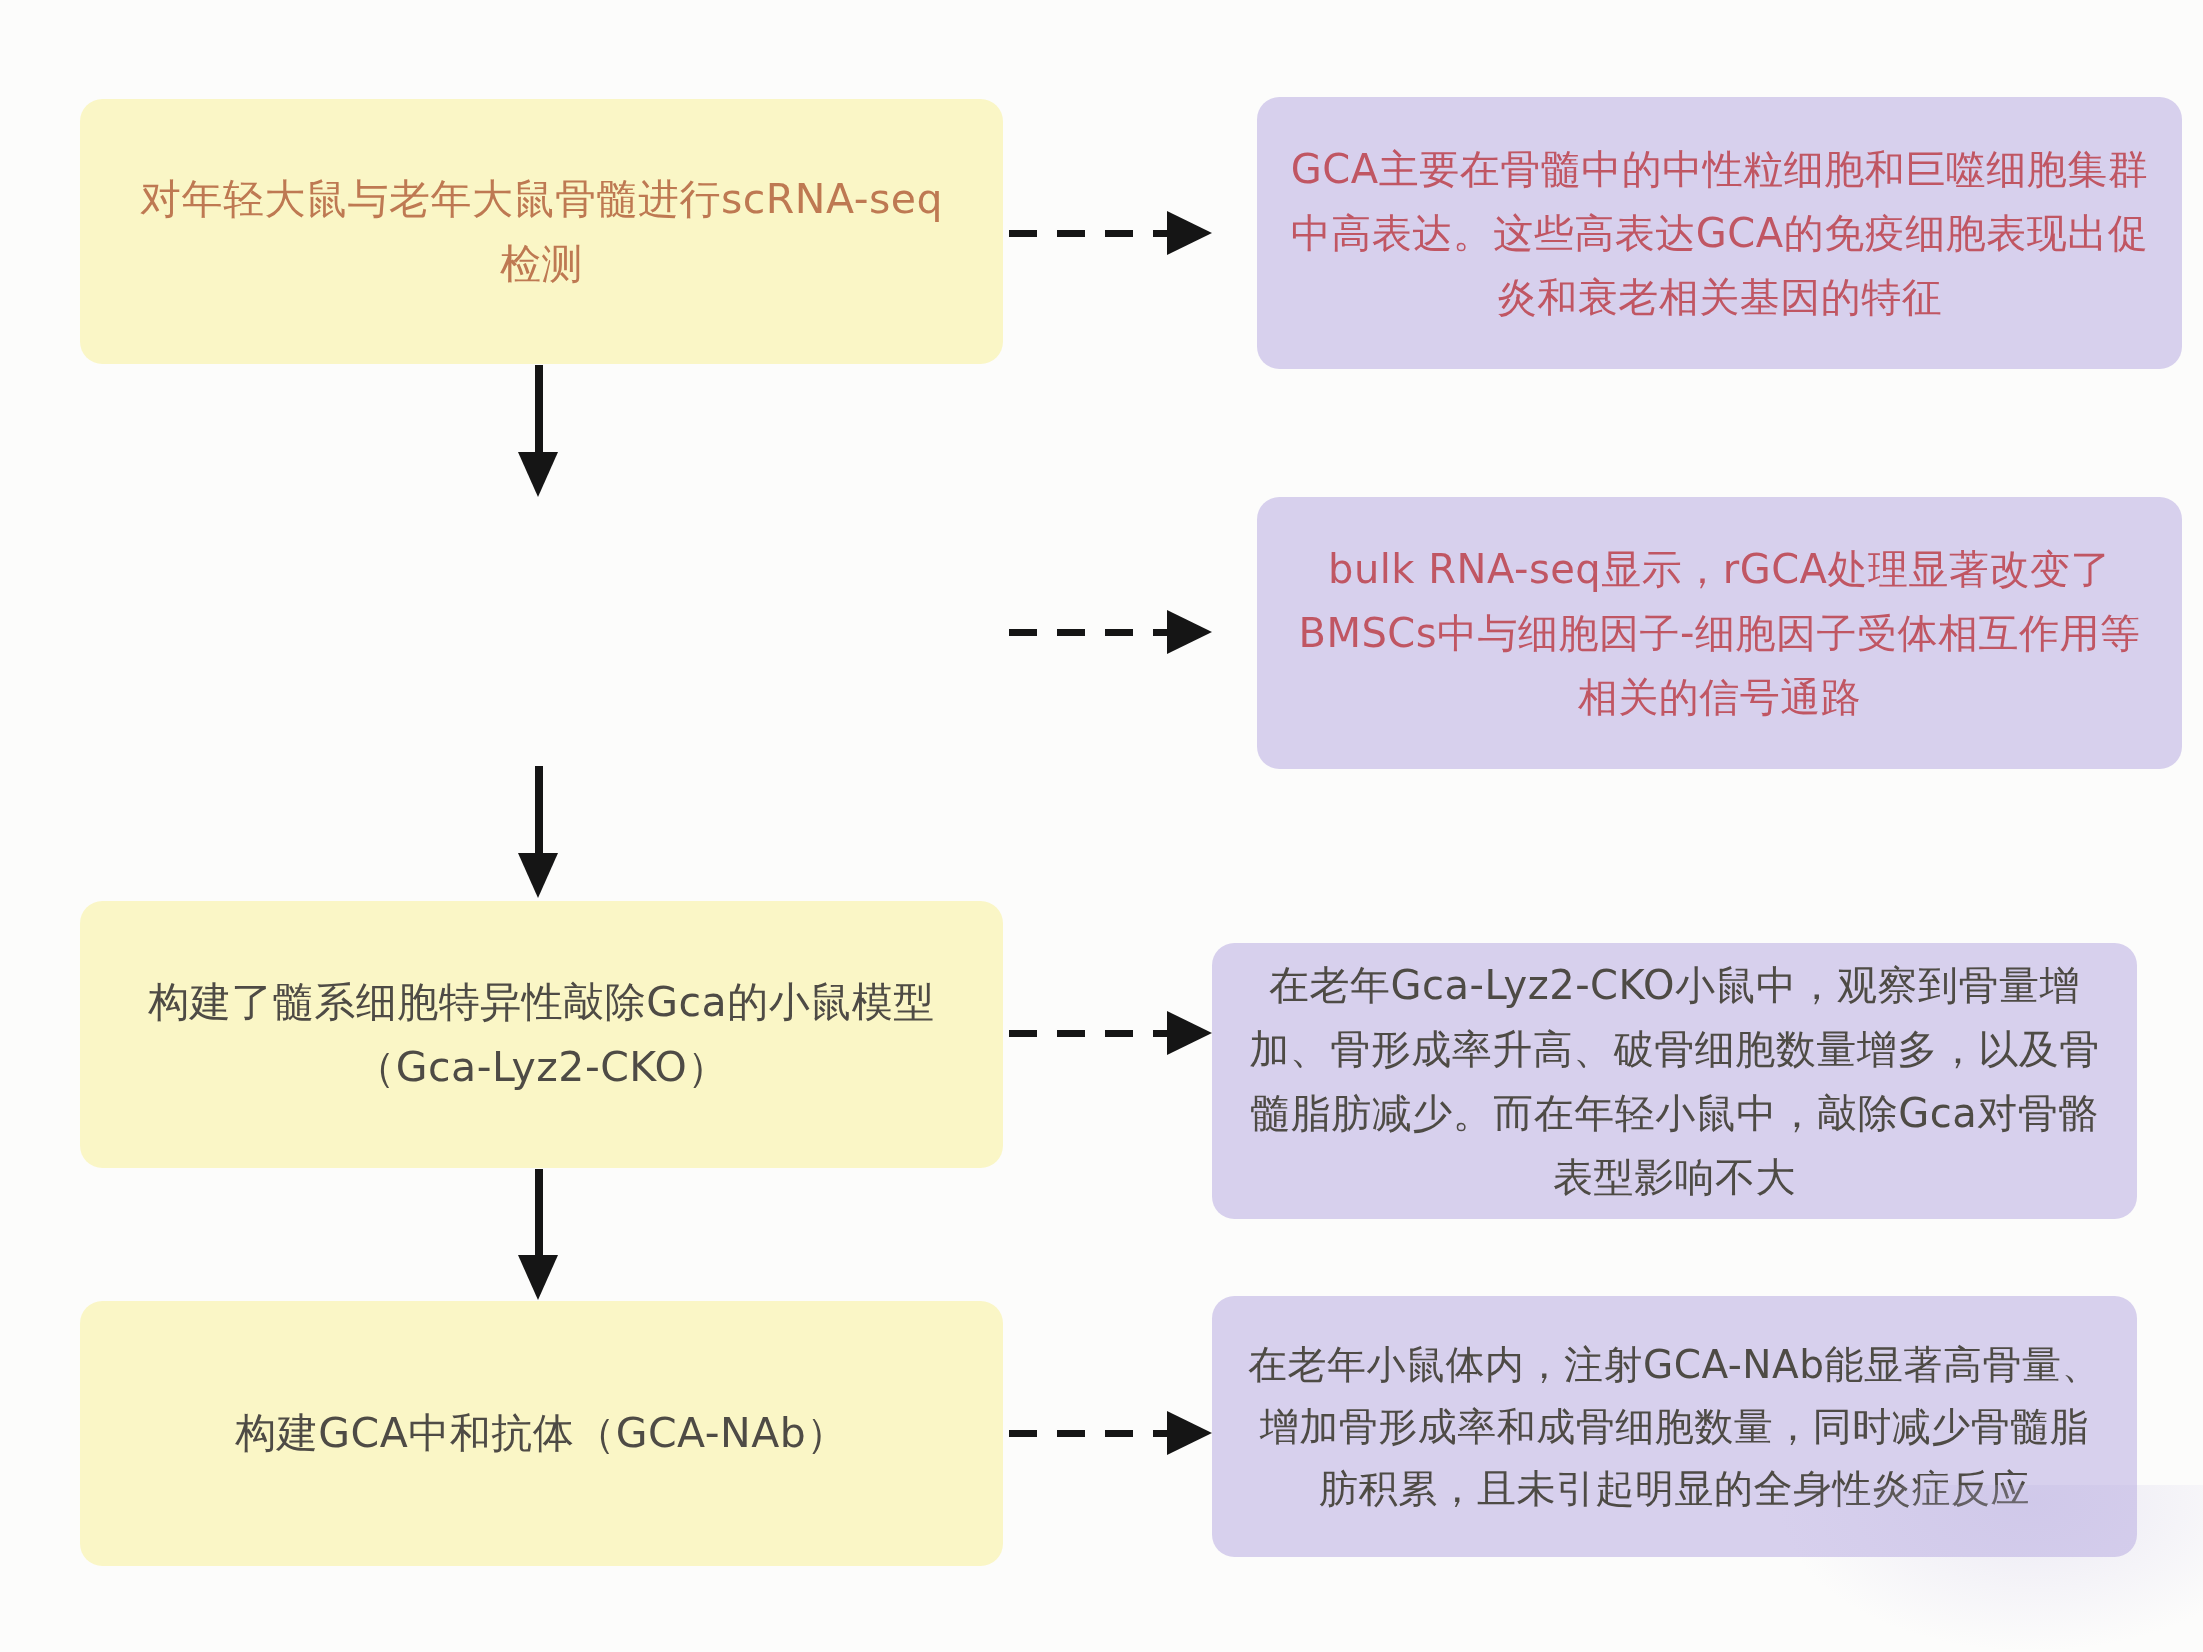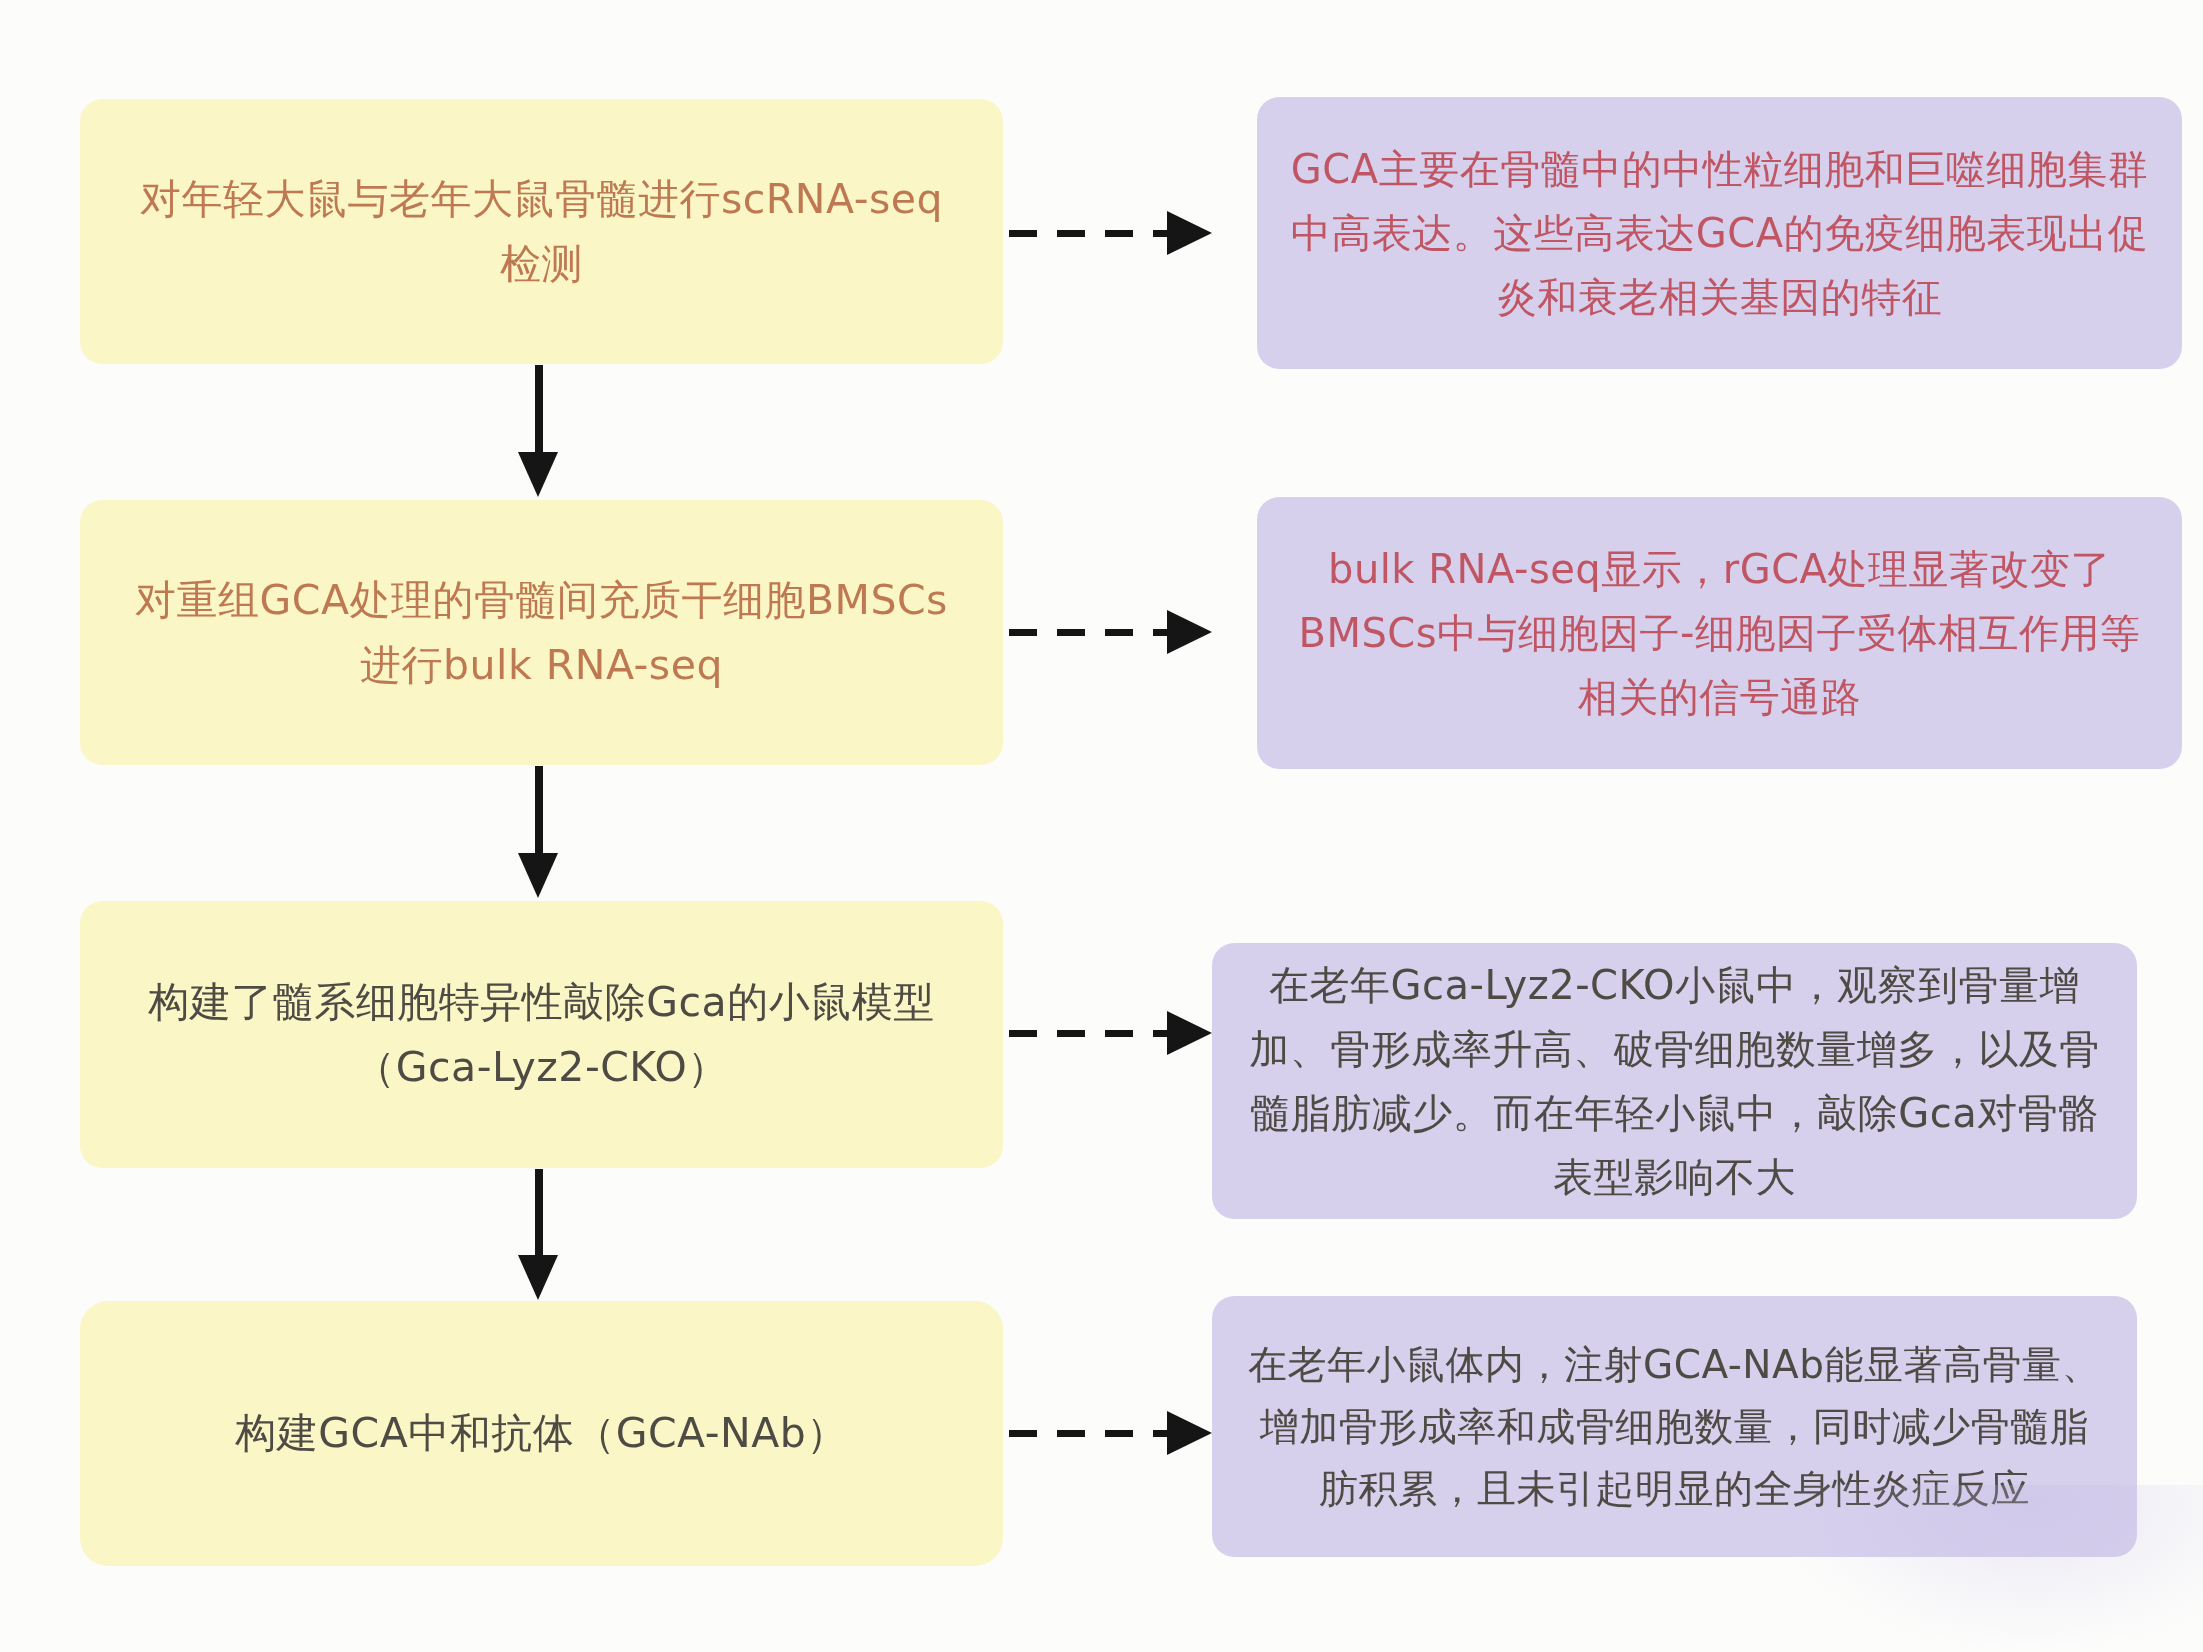--- a/index.html
+++ b/index.html
@@ -122,23 +122,20 @@
   </div>
   <div class="box result-box red" style="top:97px; height:272px;">
     <span>GCA主要在骨髓中的中性粒细胞和巨噬细胞集群中高表达。这些高表达GCA的免疫细胞表现出促炎和衰老相关基因的特征</span>
   </div>
 
   <div class="varrow" style="top:365px; height:132px;">
     <div class="shaft" style="height:91px;"></div>
     <div class="head"></div>
   </div>
 
-  <div class="box step-box warm" style="top:500px; height:265px;">
-    <span>对重组GCA处理的骨髓间充质干细胞BMSCs进行bulk RNA-seq</span>
-  </div>
   <div class="harrow" style="top:610px;">
     <div class="dashes"></div>
     <div class="head"></div>
   </div>
   <div class="box result-box red" style="top:497px; height:272px;">
     <span>bulk RNA-seq显示，rGCA处理显著改变了BMSCs中与细胞因子-细胞因子受体相互作用等相关的信号通路</span>
   </div>
 
   <div class="varrow" style="top:766px; height:132px;">
     <div class="shaft" style="height:91px;"></div>
@@ -154,21 +151,21 @@
   </div>
   <div class="box result-box dark" style="top:943px; height:276px;">
     <span>在老年Gca-Lyz2-CKO小鼠中，观察到骨量增加、骨形成率升高、破骨细胞数量增多，以及骨髓脂肪减少。而在年轻小鼠中，敲除Gca对骨骼表型影响不大</span>
   </div>
 
   <div class="varrow" style="top:1169px; height:131px;">
     <div class="shaft" style="height:89px;"></div>
     <div class="head"></div>
   </div>
 
-  <div class="box step-box dark" style="top:1301px; height:265px;border-radius:28px;">
+  <div class="box step-box dark" style="top:1301px; height:265px;">
     <span>构建GCA中和抗体（GCA-NAb）</span>
   </div>
   <div class="harrow" style="top:1411px;">
     <div class="dashes"></div>
     <div class="head"></div>
   </div>
   <div class="box result-box dark" style="top:1296px; height:261px; font-size:39px; line-height:62px;">
     <span>在老年小鼠体内，注射GCA-NAb能显著高骨量、增加骨形成率和成骨细胞数量，同时减少骨髓脂肪积累，且未引起明显的全身性炎症反应</span>
   </div>
 

